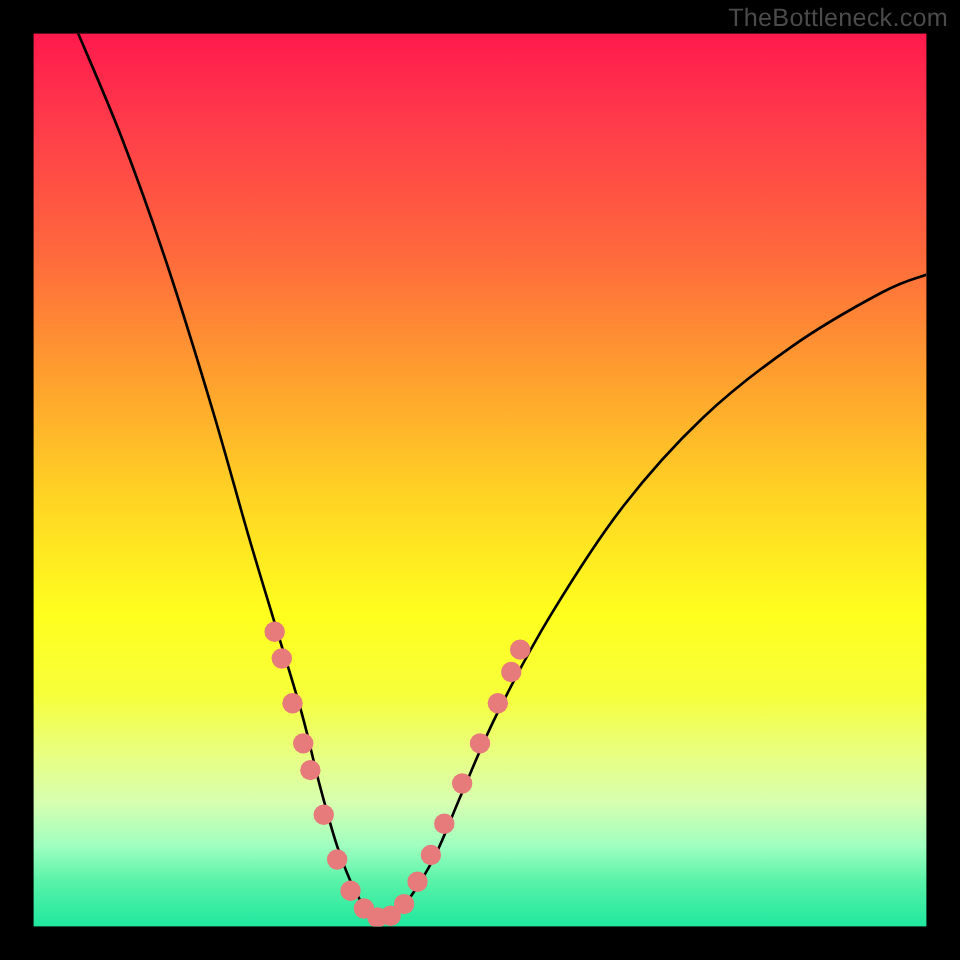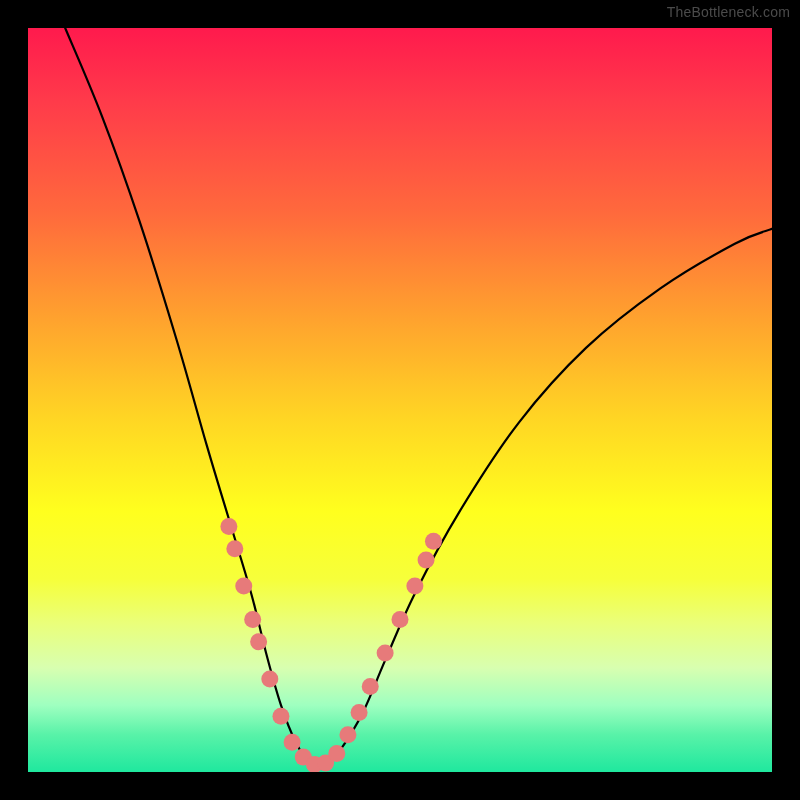--- a/index.html
+++ b/index.html
@@ -37,21 +37,21 @@
       #d8ffb0 86%,
       #9fffc0 91%,
       #58f2a8 95%,
       #1fe89e 100%);
   }
   .watermark {
     position: absolute;
     top: 4px;
     right: 10px;
     color: #4b4b4b;
-    font-size: 14px;
+    font-size: 21px;
     font-weight: 500;
     letter-spacing: 0.2px;
   }
   svg.curve {
     position: absolute;
     top: 0;
     left: 0;
   }
 </style>
 </head>

